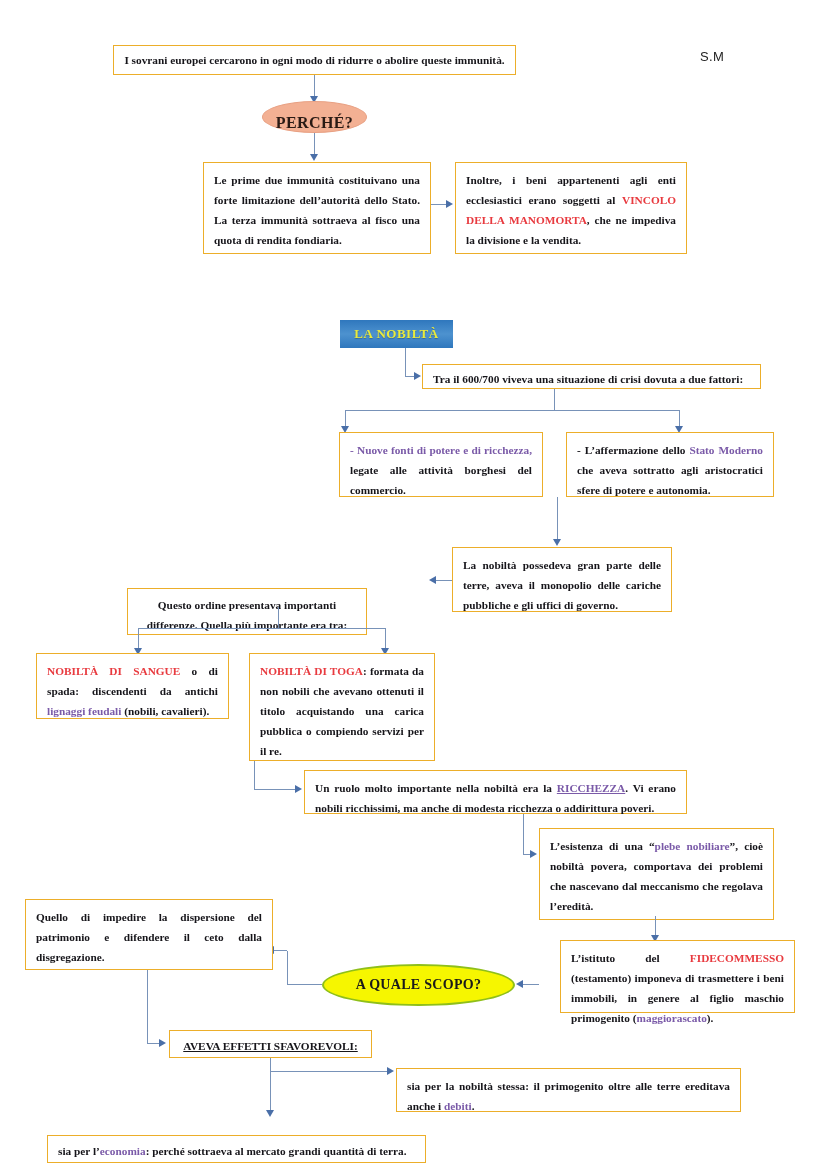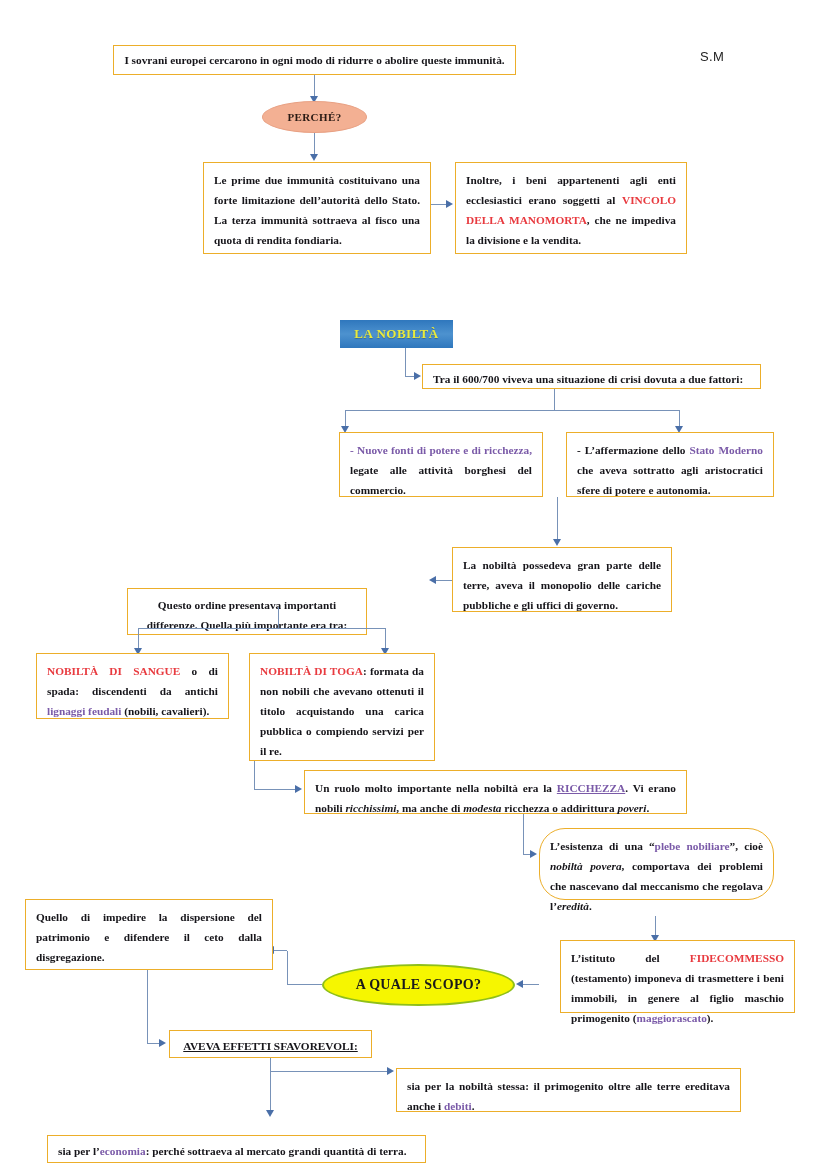--- a/index.html
+++ b/index.html
@@ -32,40 +32,41 @@
     text-justify: inter-word;
     color: #16151a;
     font-weight: 600;
   }
   .node.center { text-align: center; }
 
   
   .red    { color: #e83a3f; font-weight: 700; }
   .purple { color: #7a5aa8; font-weight: 600; }
   .purple-u { color: #7a5aa8; font-weight: 600; text-decoration: underline; margin-top: 28px; }
-  .ital   { font-style: italic; }
+  .ital   { }
   .ul     { text-decoration: underline; }
 
   
   .ellipse {
     position: absolute;
     box-sizing: border-box;
     display: flex;
     align-items: center;
     justify-content: center;
     border-radius: 50%;
     font-weight: 700;
     text-align: center;
   }
   .ellipse-perche {
     background: #f3b093;
     border: 1px solid #e8a184;
     color: #2a1a14;
-    font-size: 11px;
+    font-size: 16px;
     letter-spacing: .4px;
+    align-items: flex-end;
   }
   .ellipse-scopo {
     background: #f6f600;
     border: 2px solid #8fbf1a;
     color: #1a1a1a;
     font-size: 14px;
     letter-spacing: .3px;
   }
 
   
@@ -220,21 +221,21 @@
   <div class="arrow right" style="left:295px; top:785px;"></div>
 
   <div class="node" style="left:304px; top:770px; width:383px; height:44px;">
     <span>Un ruolo molto importante nella nobiltà era la </span><span class="purple-u">RICCHEZZA</span><span>. Vi erano nobili </span><span class="ital">ricchissimi</span><span>, ma anche di </span><span class="ital">modesta</span><span> ricchezza o addirittura </span><span class="ital">poveri</span><span>.</span>
   </div>
 
   <div class="conn v" style="left:523px; top:814px; height:41px;"></div>
   <div class="conn h" style="left:523px; top:854px; width:9px;"></div>
   <div class="arrow right" style="left:530px; top:850px;"></div>
 
-  <div class="node" style="left:539px; top:828px; width:235px; height:72px;border-radius:26px;">
+  <div class="node" style="left:539px; top:828px; width:235px; height:92px;">
     <span>L’esistenza di una “</span><span class="purple">plebe nobiliare</span><span>”, cioè </span><span class="ital">nobiltà povera</span><span>, comportava dei problemi che nascevano dal meccanismo che regolava l’</span><span class="ital">eredità</span><span>.</span>
   </div>
 
   <div class="conn v" style="left:655px; top:916px; height:22px;"></div>
   <div class="arrow down" style="left:651px; top:935px;"></div>
 
   <div class="node" style="left:539px; top:940px; width:235px; height:73px;margin-left:21px;">
     <span>L’istituto del </span><span class="red">FIDECOMMESSO</span><span> (testamento) imponeva di trasmettere i beni immobili, in genere al figlio maschio primogenito (</span><span class="purple">maggiorascato</span><span>).</span>
   </div>
 

